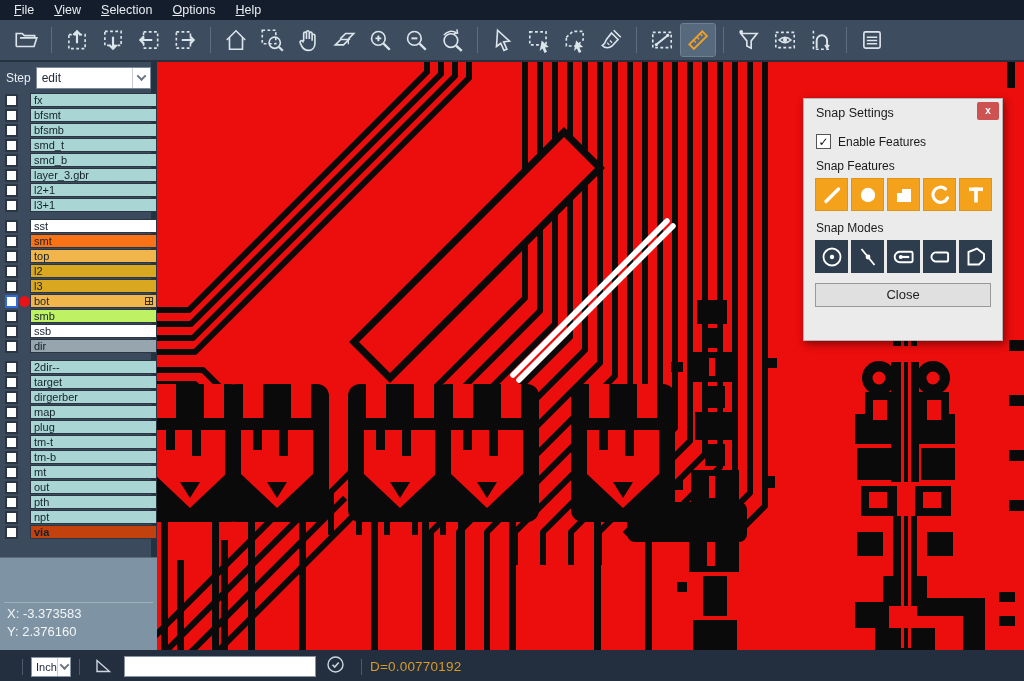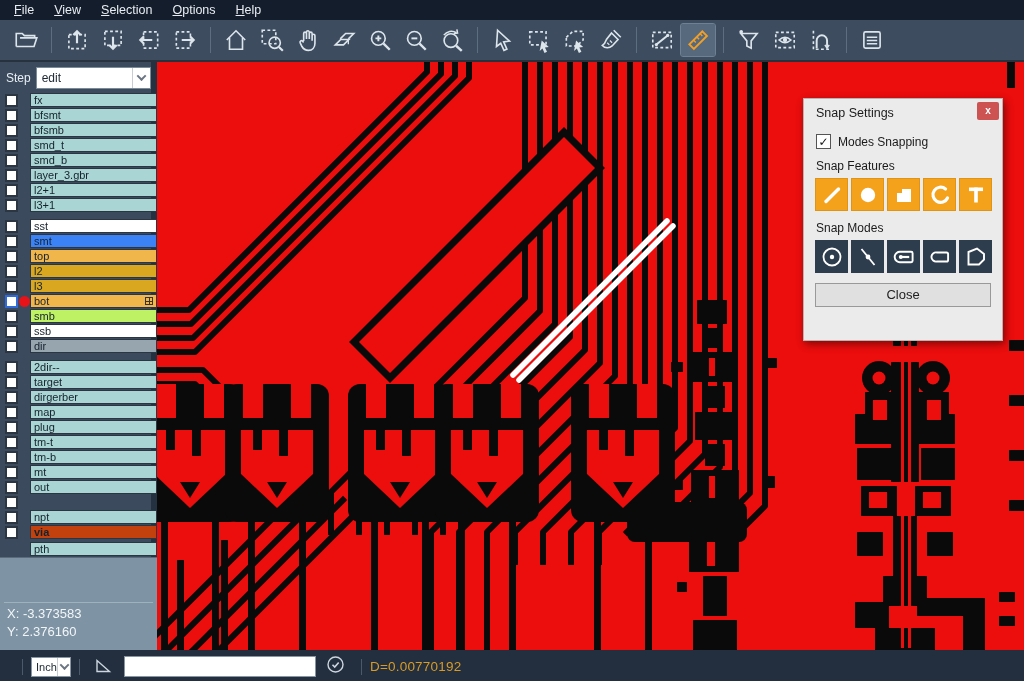--- a/index.html
+++ b/index.html
@@ -304,21 +304,21 @@
           <span class="cbx"></span>
           <div class="layer-field" style="background: rgb(169, 214, 212);">l3+1</div>
         </div>
         <div class="layer-gap"></div>
         <div class="layer-row">
           <span class="cbx"></span>
           <div class="layer-field" style="background: rgb(255, 255, 255);">sst</div>
         </div>
         <div class="layer-row">
           <span class="cbx"></span>
-          <div class="layer-field" style="background: #3b82f6;">smt</div>
+          <div class="layer-field" style="background: #f97316;">smt</div>
         </div>
         <div class="layer-row">
           <span class="cbx"></span>
           <div class="layer-field" style="background: rgb(240, 181, 75);">top</div>
         </div>
         <div class="layer-row">
           <span class="cbx"></span>
           <div class="layer-field" style="background: rgb(217, 168, 32);">l2</div>
         </div>
         <div class="layer-row">
@@ -374,21 +374,21 @@
         <div class="layer-row">
           <span class="cbx"></span>
           <div class="layer-field" style="background: rgb(169, 214, 212);">mt</div>
         </div>
         <div class="layer-row">
           <span class="cbx"></span>
           <div class="layer-field" style="background: rgb(169, 214, 212);">out</div>
         </div>
         <div class="layer-row">
           <span class="cbx"></span>
-          <div class="layer-field" style="background: rgb(169, 214, 212); margin-top: 47px;">pth</div>
+          <div class="layer-field" style="background: rgb(169, 214, 212);">pth</div>
         </div>
         <div class="layer-row">
           <span class="cbx"></span>
           <div class="layer-field" style="background: rgb(169, 214, 212);">npt</div>
         </div>
         <div class="layer-row">
           <span class="cbx"></span>
           <div class="layer-field" style="background: #c2410c; font-weight: bold;">via</div>
         </div>
       </div>
@@ -571,21 +571,21 @@
     </svg>
   </div>
 
   <div id="snap-dialog">
     <div id="snap-title-bar">
       <span id="snap-title">Snap Settings</span>
       <span id="snap-close">x</span>
     </div>
     <div class="snap-row" id="enable-row">
       <span class="snap-cbx">✓</span>
-      <span>Modes Snapping</span>
+      <span>Enable Features</span>
     </div>
     <div class="snap-section-label">Snap Features</div>
     <div class="snap-btn-row" id="feature-btns">
         <div class="snap-btn feature">
           <svg width="26" height="26" viewBox="0 0 26 26">
             <line x1="7" y1="19.5" x2="19.5" y2="7" stroke="#fff" stroke-width="3.4" stroke-linecap="round"></line>
           </svg>
         </div>
         <div class="snap-btn feature">
           <svg width="26" height="26" viewBox="0 0 26 26">

